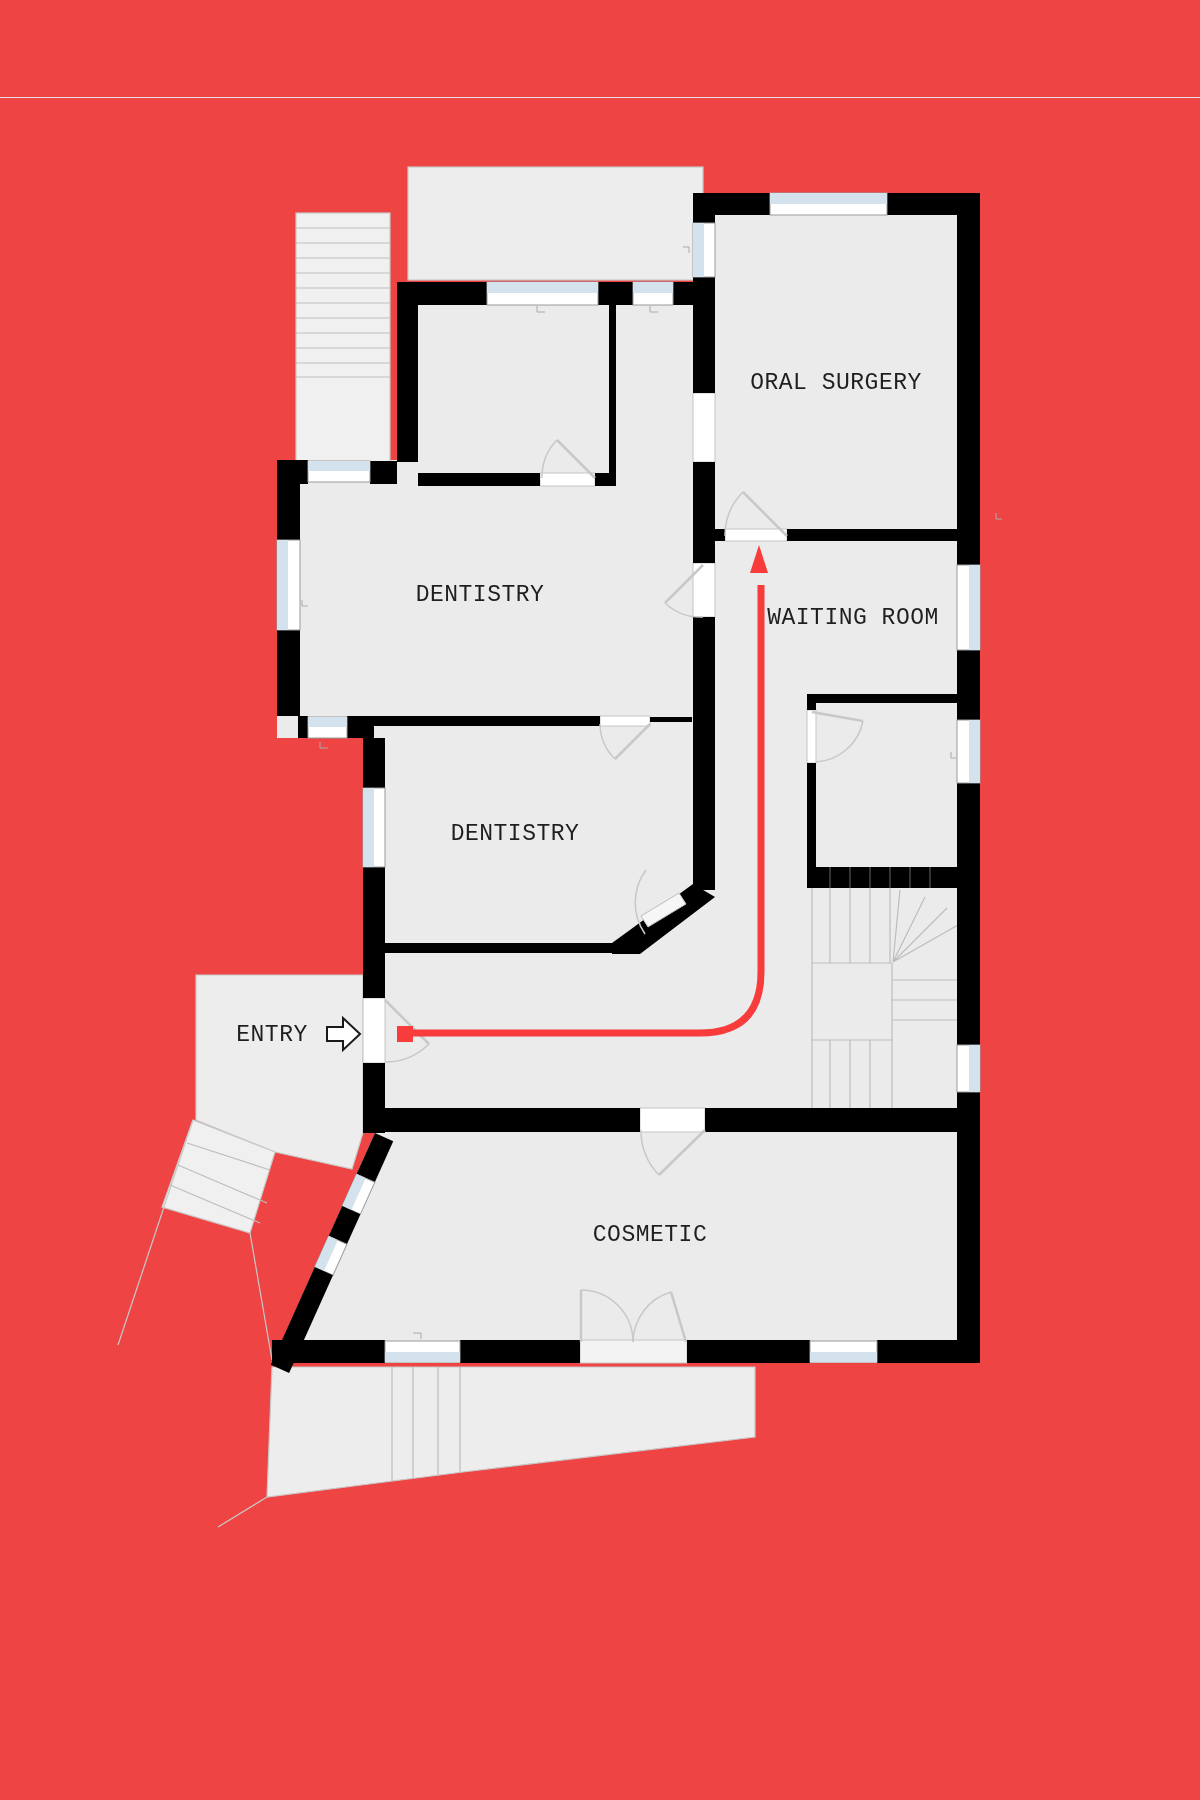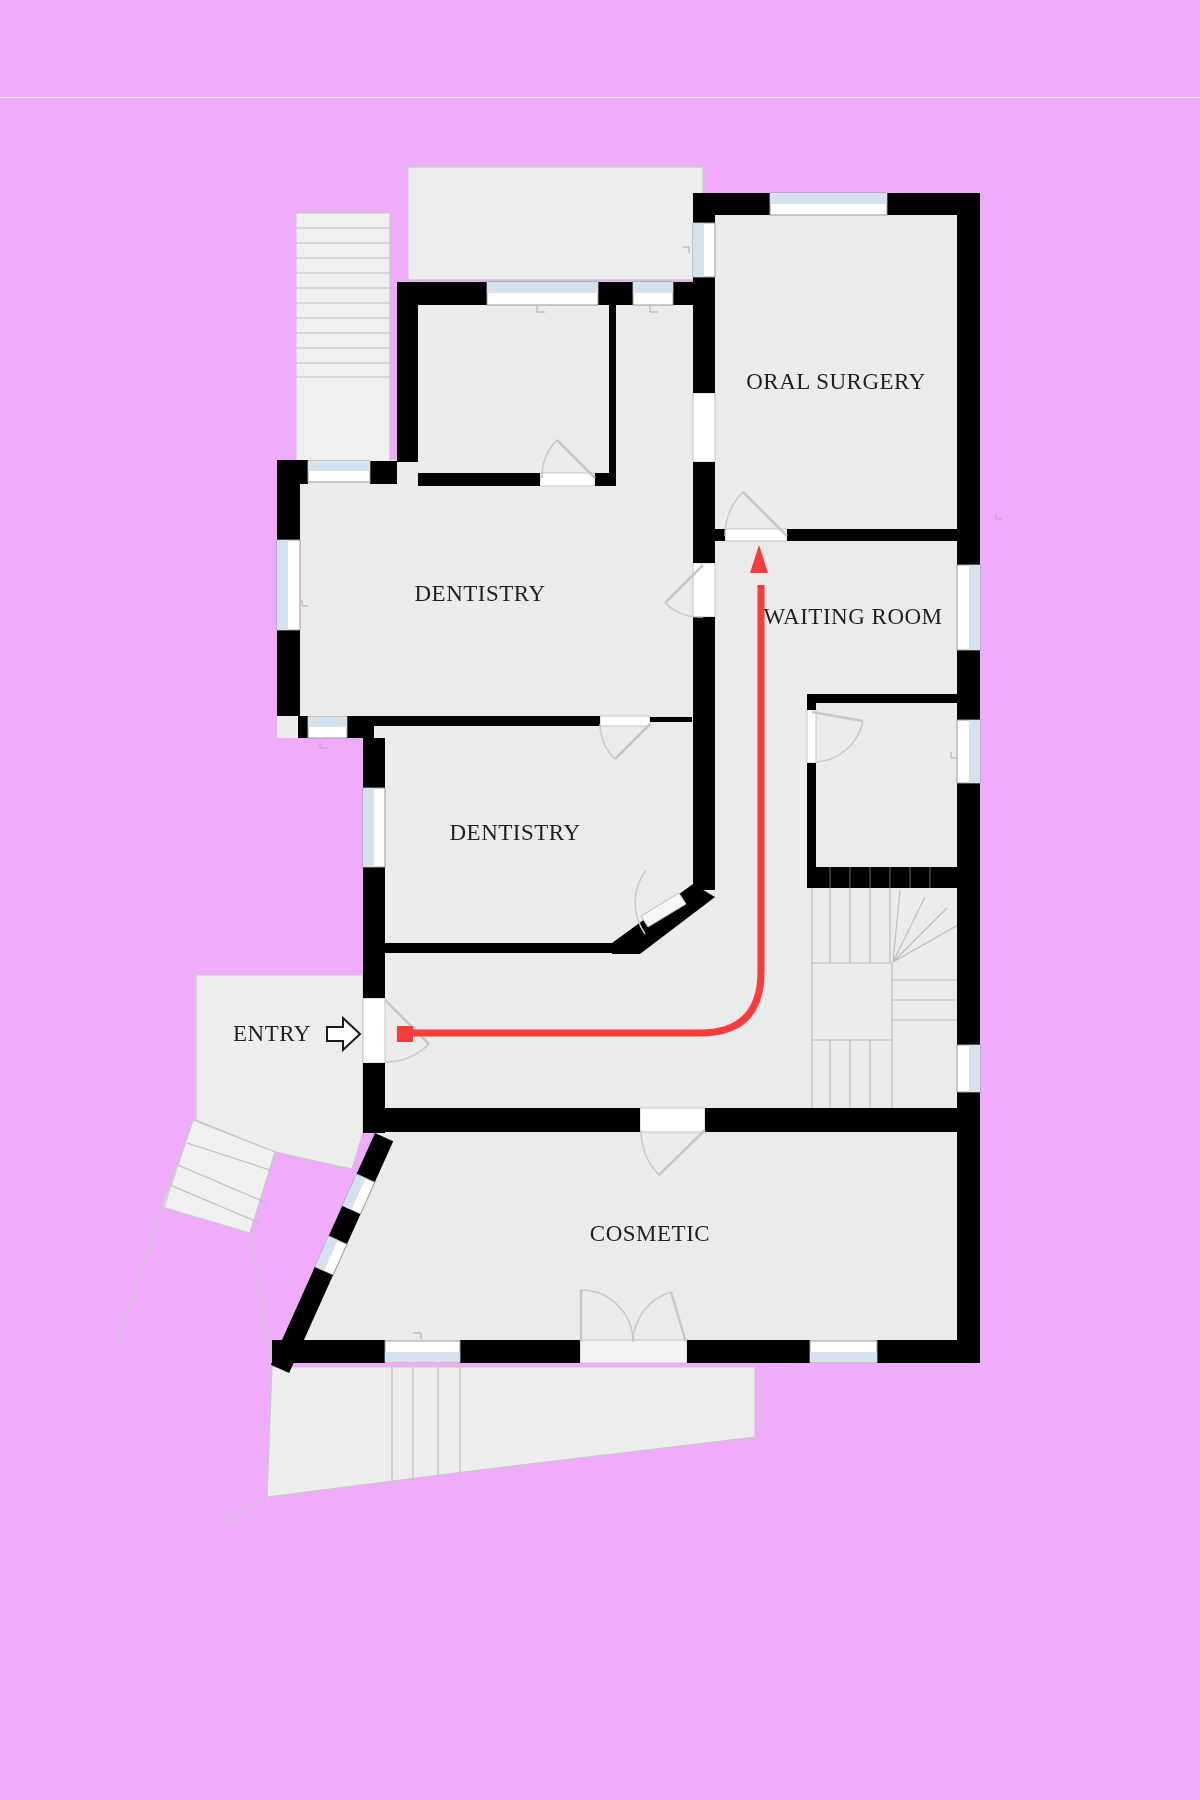--- a/index.html
+++ b/index.html
@@ -1,17 +1,17 @@
 <!DOCTYPE html>
 <html style="--wall: #000000; --floor: #ebebeb; --outdoor: #ededed; --outdoor-line: #c9c9c9; --stair-fill: #f0f0f0; --stair-line: #bdbdbd; --glass: #d3e2ec; --window-frame: #9a9a9a; --door: #c8c8c8; --leaf-fill: #f6f6f6; --text: #1f1f1f; --divider: #e3e3e3; --route: #f83b3b;"><head>
 <meta charset="utf-8">
 <style>
   html,body{margin:0;padding:0;background:#fff;}
-  #stage{position:relative;width:1200px;height:1800px;background:#f0abfc;overflow:hidden;
-         font-family:Liberation Serif, serif;}
+  #stage{position:relative;width:1200px;height:1800px;background:#ef4444;overflow:hidden;
+         font-family:Liberation Mono, monospace;}
   #divider{position:absolute;left:0;top:97px;width:100%;height:0;
            border-top:1.5px solid var(--divider,#e3e3e3);}
   svg{position:absolute;left:0;top:0;}
   .floor{fill:var(--floor,#ebebeb);}
   .wall{fill:var(--wall,#000);}
   .out{fill:var(--outdoor,#ededed);stroke:var(--outdoor-line,#c9c9c9);stroke-width:1.2;}
   .stfill{fill:var(--stair-fill,#f0f0f0);stroke:var(--outdoor-line,#c9c9c9);stroke-width:1.2;}
   .stline{stroke:var(--stair-line,#bdbdbd);stroke-width:1.2;fill:none;}
   .thin{stroke:var(--outdoor-line,#c9c9c9);stroke-width:1.2;fill:none;}
   .win{fill:#ffffff;stroke:var(--window-frame,#9a9a9a);stroke-width:1;}

